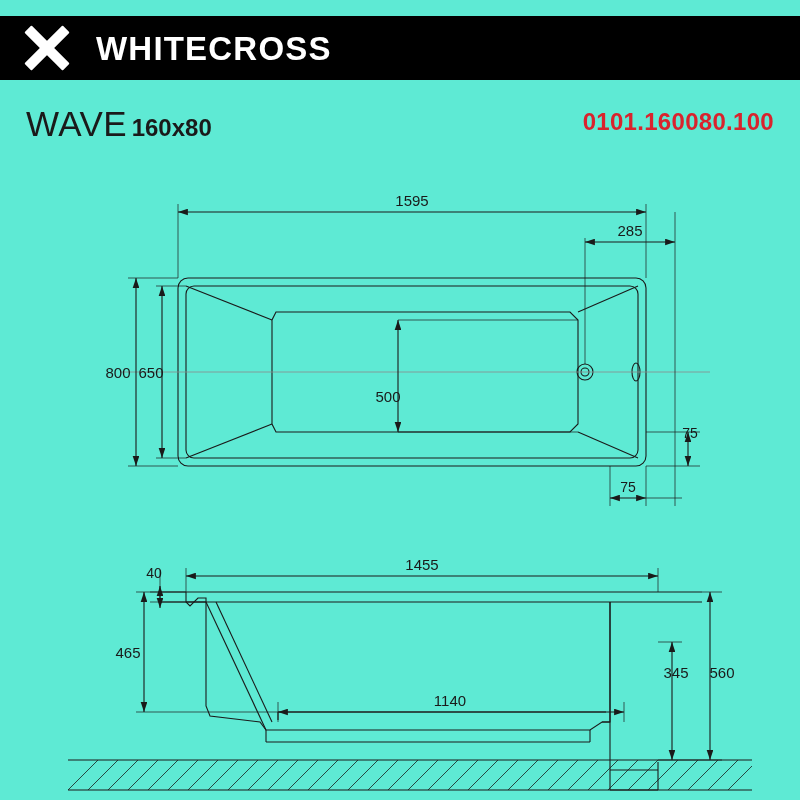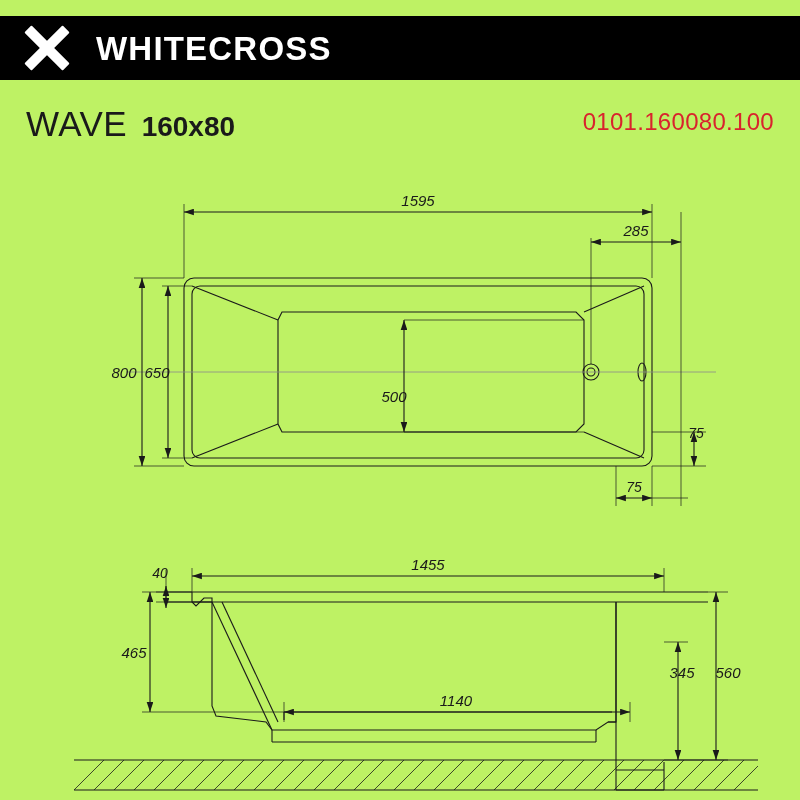--- a/index.html
+++ b/index.html
@@ -12,21 +12,21 @@
     height: 800px;
     font-family: "Liberation Sans", sans-serif;
     color: #1a1a1a;
     overflow: hidden;
     position: relative;
   }
   #page {
     position: relative;
     width: 800px;
     height: 800px;
-    background: #bef264;
+    background: #5eead4;
   }
   
   .header-bar {
     position: absolute;
     left: 0;
     top: 16px;
     width: 800px;
     height: 64px;
     background: #000000;
     display: flex;
@@ -68,43 +68,41 @@
     height: 42px;
   }
   .model-name {
     font-size: 35px;
     font-weight: normal;
     letter-spacing: 0.5px;
     display: inline-block;
     vertical-align: baseline;
   }
   .model-size {
-    font-size: 28px;
+    font-size: 24px;
     font-weight: bold;
     display: inline-block;
     vertical-align: baseline;
-    margin-left: 10px;
   }
   .article-code {
     position: absolute;
     right: 0;
     top: 4px;
     font-size: 24px;
-    font-weight: normal;
+    font-weight: bold;
     color: #d9232d;
     letter-spacing: 0.3px;
   }
   
   #drawing {
     position: absolute;
-    left: 16px;
+    left: 10px;
     top: 150px;
     width: 720px;
     height: 650px;
-    font-style: italic;
   }
   svg { display: block; }
   .dimtext {
     font-family: "Liberation Sans", sans-serif;
     font-size: 15px;
     fill: #1a1a1a;
   }
   .dimtext.small { font-size: 14px; }
 </style>
 </head>

